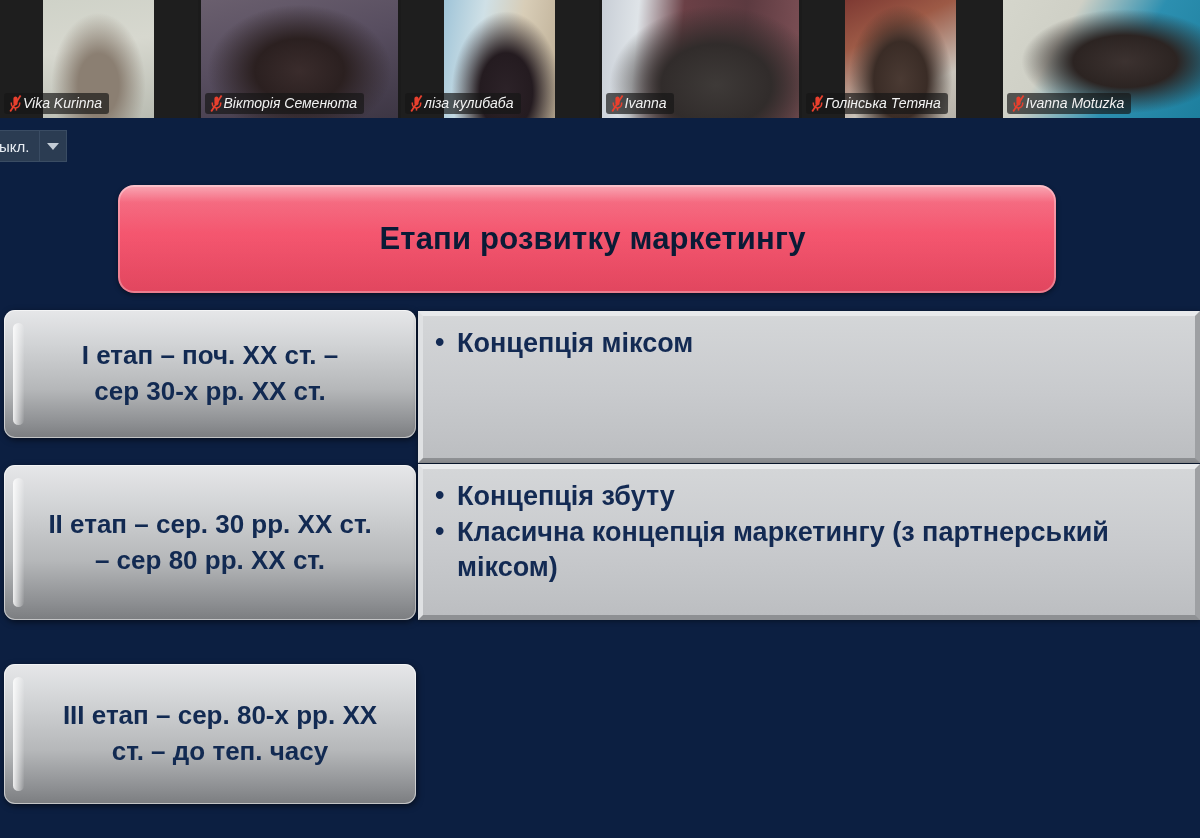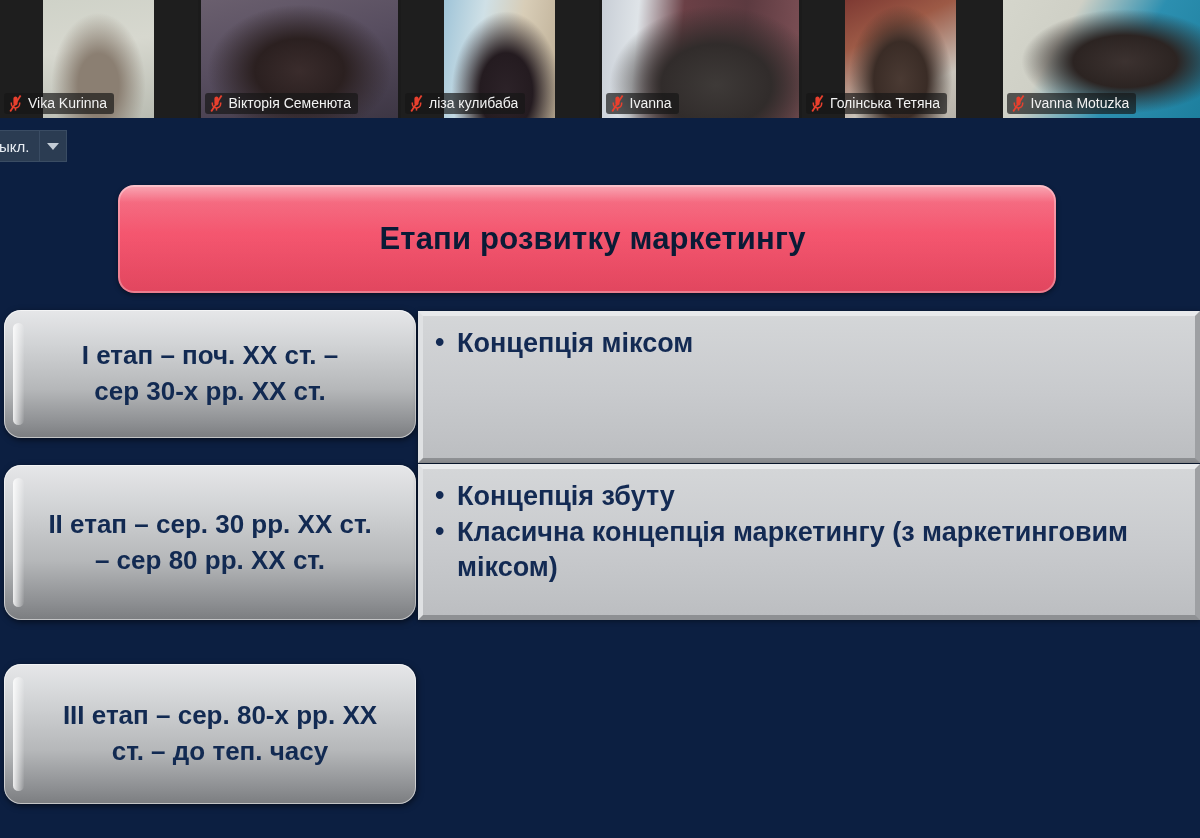--- a/index.html
+++ b/index.html
@@ -49,25 +49,26 @@
   .tile-3 .person { background: radial-gradient(ellipse at 50% 68%, #4a3a33 0%, #3a2c26 34%, rgba(58,44,38,0) 66%); }
   .tile-4 .cam-inner { left:0; right:0; background: linear-gradient(95deg,#c8ced6 0%,#dfe4e8 18%,#6b4046 40%,#5c3a40 70%,#7d5056 100%); }
   .tile-4 .person { background: radial-gradient(ellipse at 58% 72%, #3e3a38 0%, #312c2b 34%, rgba(49,44,43,0) 66%); }
   .tile-5 .cam-inner { left:0; right:0; background: linear-gradient(120deg,#d5d6cc 0%,#cfd0c6 30%,#2c8fb0 62%,#1d7f9e 100%); }
   .tile-5 .person { background: radial-gradient(ellipse at 62% 52%, #3c3230 0%, #2c2422 30%, rgba(44,36,34,0) 60%); }
 
   .person { position: absolute; inset: 0; }
 
   .name-plate {
     position: absolute; left: 4px; bottom: 4px;
-    display: flex; align-items: center; gap: 5px;
+    display: flex; align-items: center; 
     padding: 2px 7px 2px 4px;
     background: rgba(22,22,22,0.68);
     border-radius: 3px;
     max-width: calc(100% - 8px);
+    font-style: italic;
   }
   .name-plate .label {
     color: #f2f2f2;
     font-size: 14px;
     line-height: 17px;
     white-space: nowrap;
     overflow: hidden;
     text-overflow: ellipsis;
   }
   .mic-muted-icon { flex: 0 0 auto; display: block; }
@@ -120,21 +121,21 @@
   .title-banner .txt {
     color: #0a1b36;
     font-size: 31px;
     font-weight: bold;
     letter-spacing: 0.2px;
   }
 
   
   .stage-box {
     position: absolute;
-    border-radius: 17px;
+    border-radius: 11px;
     background:
       linear-gradient(180deg, #e6e7e9 0%, #d2d4d6 26%, #b5b7b9 62%, #8e9093 88%, #7b7d80 100%);
     box-shadow:
       0 0 0 1px rgba(255,255,255,0.55) inset,
       1px 2px 6px rgba(0,0,0,0.55);
     display: flex; align-items: center; justify-content: center;
     text-align: center;
     overflow: hidden;
   }
   .stage-box::before {
@@ -317,21 +318,21 @@
       </ul>
     </div>
 
     <div class="stage-box" style="left:4px; top:297px; width:412px; height:155px;">
       <span class="stage-text" style="white-space:pre-line">II етап – сер. 30 рр. XX ст.
 – сер 80 рр. XX ст.</span>
     </div>
     <div class="content-box" style="left:418px; top:296px; width:782px; height:156px;">
       <ul>
         <li>Концепція збуту</li>
-        <li>Класична концепція маркетингу (з маркетинговим міксом)</li>
+        <li>Класична концепція маркетингу (з партнерський міксом)</li>
       </ul>
     </div>
 
     <div class="stage-box" style="left:4px; top:496px; width:412px; height:140px;padding-left:20px;">
       <span class="stage-text" style="white-space:pre-line">III етап – сер. 80-х рр. XX
 ст. – до теп. часу</span>
     </div>
 
   </div>
 </div>

